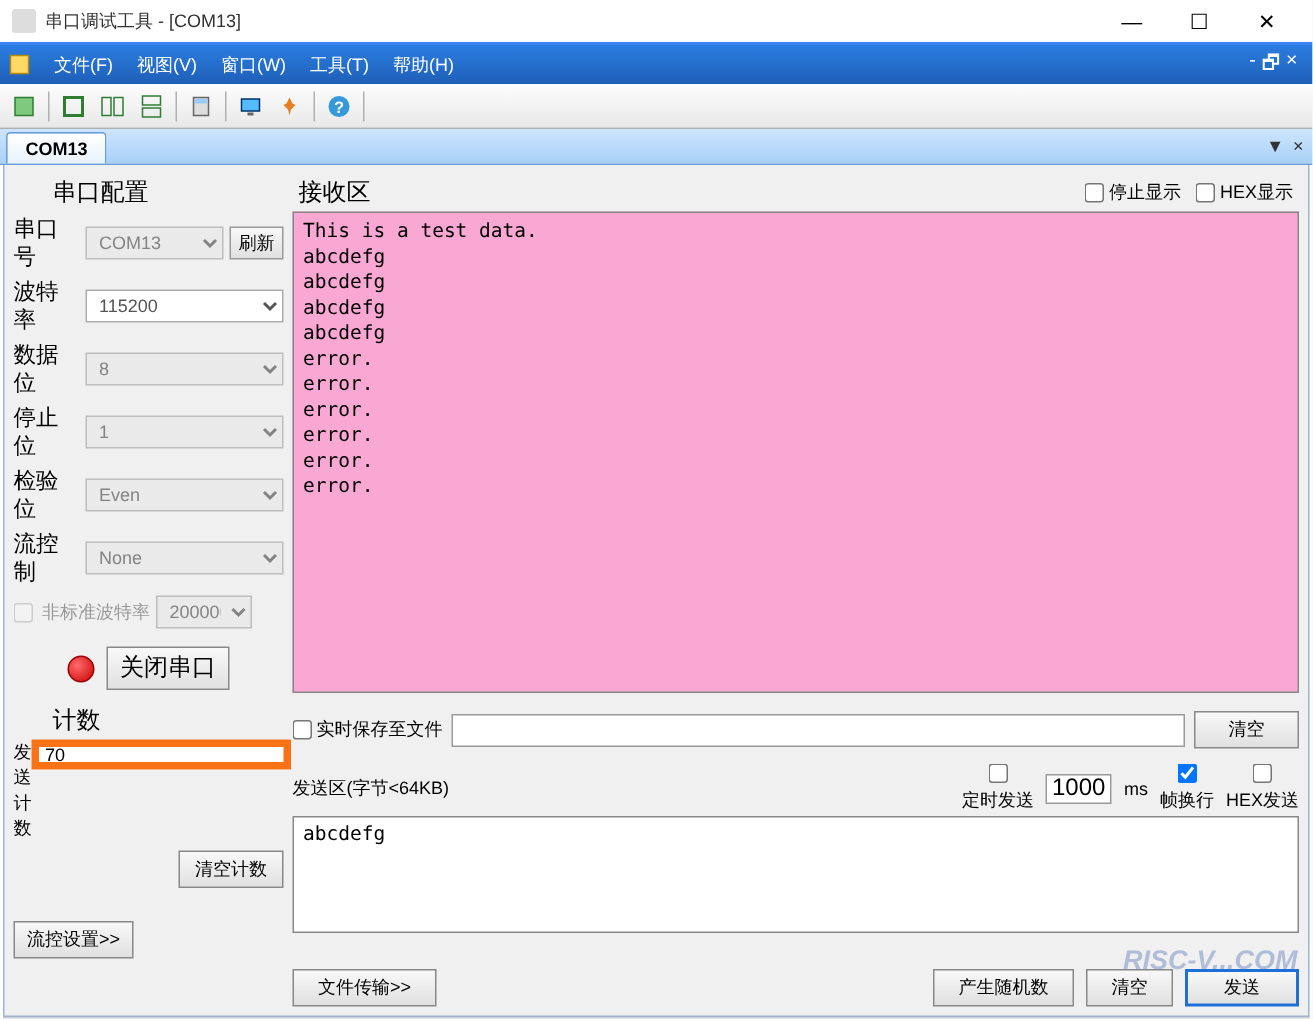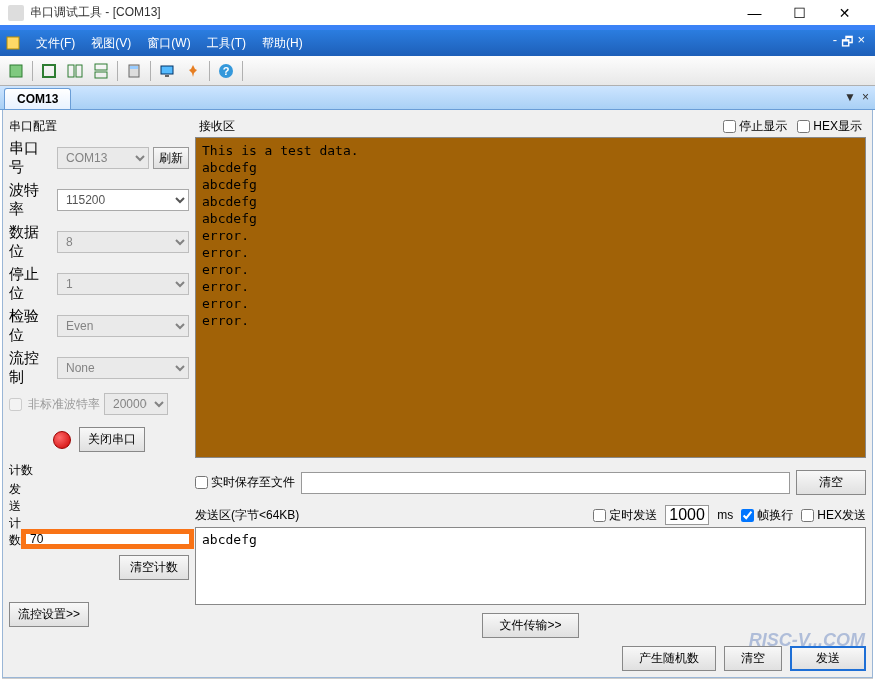--- a/index.html
+++ b/index.html
@@ -1,18 +1,18 @@
 <!DOCTYPE html>
 <html><head>
 <meta charset="utf-8">
 <style>
 * { box-sizing: border-box; margin: 0; padding: 0; }
 body { font-family: "Microsoft YaHei", "SimSun", sans-serif; font-size: 12px; background: #fff; width: 875px; height: 679px; overflow: hidden; position: relative; }
 
-.titlebar { height: 30px; background: #fff; border-bottom: 5px solid #3b82f6; display: flex; align-items: center; padding: 0 8px; }
+.titlebar { height: 30px; background: #fff; border-bottom: 2px solid #3b82f6; display: flex; align-items: center; padding: 0 8px; }
 .titlebar-icon { width: 16px; height: 16px; background: #ddd; border-radius: 2px; margin-right: 6px; }
 .titlebar-title { flex: 1; font-size: 12px; color: #333; }
 .titlebar-btns { display: flex; gap: 0; }
 .titlebar-btn { width: 45px; height: 28px; display: flex; align-items: center; justify-content: center; font-size: 14px; cursor: pointer; }
 
 .menubar { height: 26px; background: linear-gradient(#2b7de0, #1e5fb8); display: flex; align-items: center; padding: 0 4px; color: #fff; }
 .menubar-icon { width: 18px; height: 18px; margin-right: 6px; display:flex; align-items:center; justify-content:center; }
 .menu-item { padding: 3px 8px; cursor: pointer; font-size: 12px; }
 .menubar-right { margin-left: auto; display: flex; gap: 4px; padding-right: 6px; }
 .menubar-right span { cursor: pointer; font-size: 13px; }
@@ -22,62 +22,62 @@
 .tool-sep { width: 1px; height: 20px; background: #b0b0b0; margin: 0 2px; }
 
 .tabbar { height: 24px; background: linear-gradient(#cde5ff, #a9d0f5); display: flex; align-items: flex-end; padding-left: 4px; border-bottom: 1px solid #6a9dd6; position: relative; }
 .tab { padding: 3px 12px; background: linear-gradient(#fff, #e8f2ff); border: 1px solid #6a9dd6; border-bottom: none; border-radius: 3px 3px 0 0; font-size: 12px; font-weight: bold; cursor: pointer; }
 .tabbar-right { position: absolute; right: 6px; top: 4px; display: flex; gap: 6px; color: #333; }
 .tabbar-right span { cursor: pointer; }
 
 .content { display: flex; height: 568px; background: #f0f0f0; padding: 6px; gap: 6px; border: 1px solid #9ab6d6; border-top: none; margin: 0 2px; }
 
 .left-panel { width: 180px; display: flex; flex-direction: column; gap: 2px; }
-.panel-title { font-size: 12px; padding: 2px 0; }
+.panel-title { font-size: 16px; padding: 2px 0; margin-left: 26px; }
 .config-row { display: flex; align-items: center; gap: 4px; margin-bottom: 2px; }
 .config-label { width: 44px; font-size: 15px; }
 .config-select { flex: 1; height: 22px; background: #e8e8e8; border: 1px solid #aaa; font-size: 12px; padding: 0 4px; color: #555; }
 .config-select.white { background: #fff; }
 .refresh-btn { width: 36px; height: 22px; background: linear-gradient(#f8f8f8,#e0e0e0); border: 1px solid #999; font-size: 12px; cursor: pointer; }
 .nonstd-row { display: flex; align-items: center; gap: 4px; margin-top: 2px; color: #999; }
 .nonstd-row input[type=checkbox] { margin-right: 2px; }
 
 .port-action { display: flex; align-items: center; gap: 8px; margin-top: 10px; justify-content: center; }
 .status-dot { width: 18px; height: 18px; border-radius: 50%; background: radial-gradient(circle at 35% 35%, #ff6b6b, #cc0000); border: 1px solid #900; }
-.action-btn { padding: 3px 8px; background: linear-gradient(#f8f8f8,#e0e0e0); border: 1px solid #888; font-size: 12px; cursor: pointer; }
+.action-btn { padding: 3px 8px; background: linear-gradient(#f8f8f8,#e0e0e0); border: 1px solid #888; font-size: 16px; cursor: pointer; }
 
 .count-section { margin-top: 6px; }
-.count-row { display: flex; align-items: flex-end; margin-bottom: 2px; }
+.count-row { display: flex; align-items: flex-start; margin-bottom: 2px; }
 .count-label { width: 56px; font-size: 12px; }
 .count-input { flex: 1; height: 20px; border: 5px solid #f97316; padding: 0 4px; font-size: 12px; background: #fff; }
 .clear-count-btn { float: right; margin-top: 4px; padding: 3px 10px; background: linear-gradient(#f8f8f8,#e0e0e0); border: 1px solid #888; font-size: 12px; cursor: pointer; }
 
 .flow-btn { margin-top: 20px; padding: 3px 8px; background: linear-gradient(#f8f8f8,#e0e0e0); border: 1px solid #888; font-size: 12px; cursor: pointer; width: fit-content; }
 
 .right-panel { flex: 1; display: flex; flex-direction: column; }
 .recv-header { display: flex; align-items: center; padding: 2px 4px; }
-.recv-title { font-size: 12px; }
+.recv-title { font-size: 16px; }
 .recv-checks { margin-left: auto; display: flex; gap: 10px; font-size: 12px; }
 .recv-checks label { display: flex; align-items: center; gap: 3px; }
-.recv-area { flex: 1; background: #a16207; border: 1px solid #888; padding: 4px 6px; font-family: "SimSun", monospace; font-size: 13px; line-height: 17px; white-space: pre; overflow: auto; }
+.recv-area { flex: 1; background: #f9a8d4; border: 1px solid #888; padding: 4px 6px; font-family: "SimSun", monospace; font-size: 13px; line-height: 17px; white-space: pre; overflow: auto; }
 
 .save-row { display: flex; align-items: center; gap: 6px; margin-top: 12px; }
 .save-row label { display: flex; align-items: center; gap: 3px; font-size: 12px; }
 .save-path { flex: 1; height: 22px; border: 1px solid #999; background: #fff; }
 .clear-btn { padding: 3px 22px; background: linear-gradient(#f8f8f8,#e0e0e0); border: 1px solid #888; font-size: 12px; cursor: pointer; }
 
 .send-header { display: flex; align-items: center; margin-top: 10px; font-size: 12px; gap: 8px; }
 .send-title { }
 .send-opts { margin-left: auto; display: flex; align-items: center; gap: 8px; }
-.send-opts label { display: flex; align-items: center; gap: 3px; }
+.send-opts label { display: flex; align-items: center; gap: 3px; flex-direction: column; }
 .interval-input { width: 44px; height: 20px; border: 1px solid #999; padding: 0 3px; font-size: 16px; }
 
 .send-area { height: 78px; background: #fff; border: 1px solid #888; margin-top: 2px; padding: 4px 6px; font-family: "SimSun", monospace; font-size: 13px; resize: none; width: 100%; }
 
-.send-btns { display: flex; gap: 8px; margin-top: 8px; align-items: center; flex-direction: column; }
+.send-btns { display: flex; gap: 8px; margin-top: 24px; align-items: center; }
 .send-btns-right { margin-left: auto; display: flex; gap: 8px; }
 .btn { padding: 3px 16px; background: linear-gradient(#f8f8f8,#e0e0e0); border: 1px solid #888; font-size: 12px; cursor: pointer; }
 .btn.primary { border: 2px solid #1e6fd6; padding: 2px 24px; }
 
 .scroll-h { height: 17px; background: #f0f0f0; border-top: 1px solid #ccc; position: relative; margin: 0 2px; }
 .scroll-h::before { content:""; position:absolute; left:0; top:0; width:17px; height:17px; background:#e0e0e0; border:1px solid #bbb; }
 .scroll-h::after { content:""; position:absolute; right:0; top:0; width:17px; height:17px; background:#e0e0e0; border:1px solid #bbb; }
 
 input[type=checkbox] { width: 13px; height: 13px; }
 </style>

